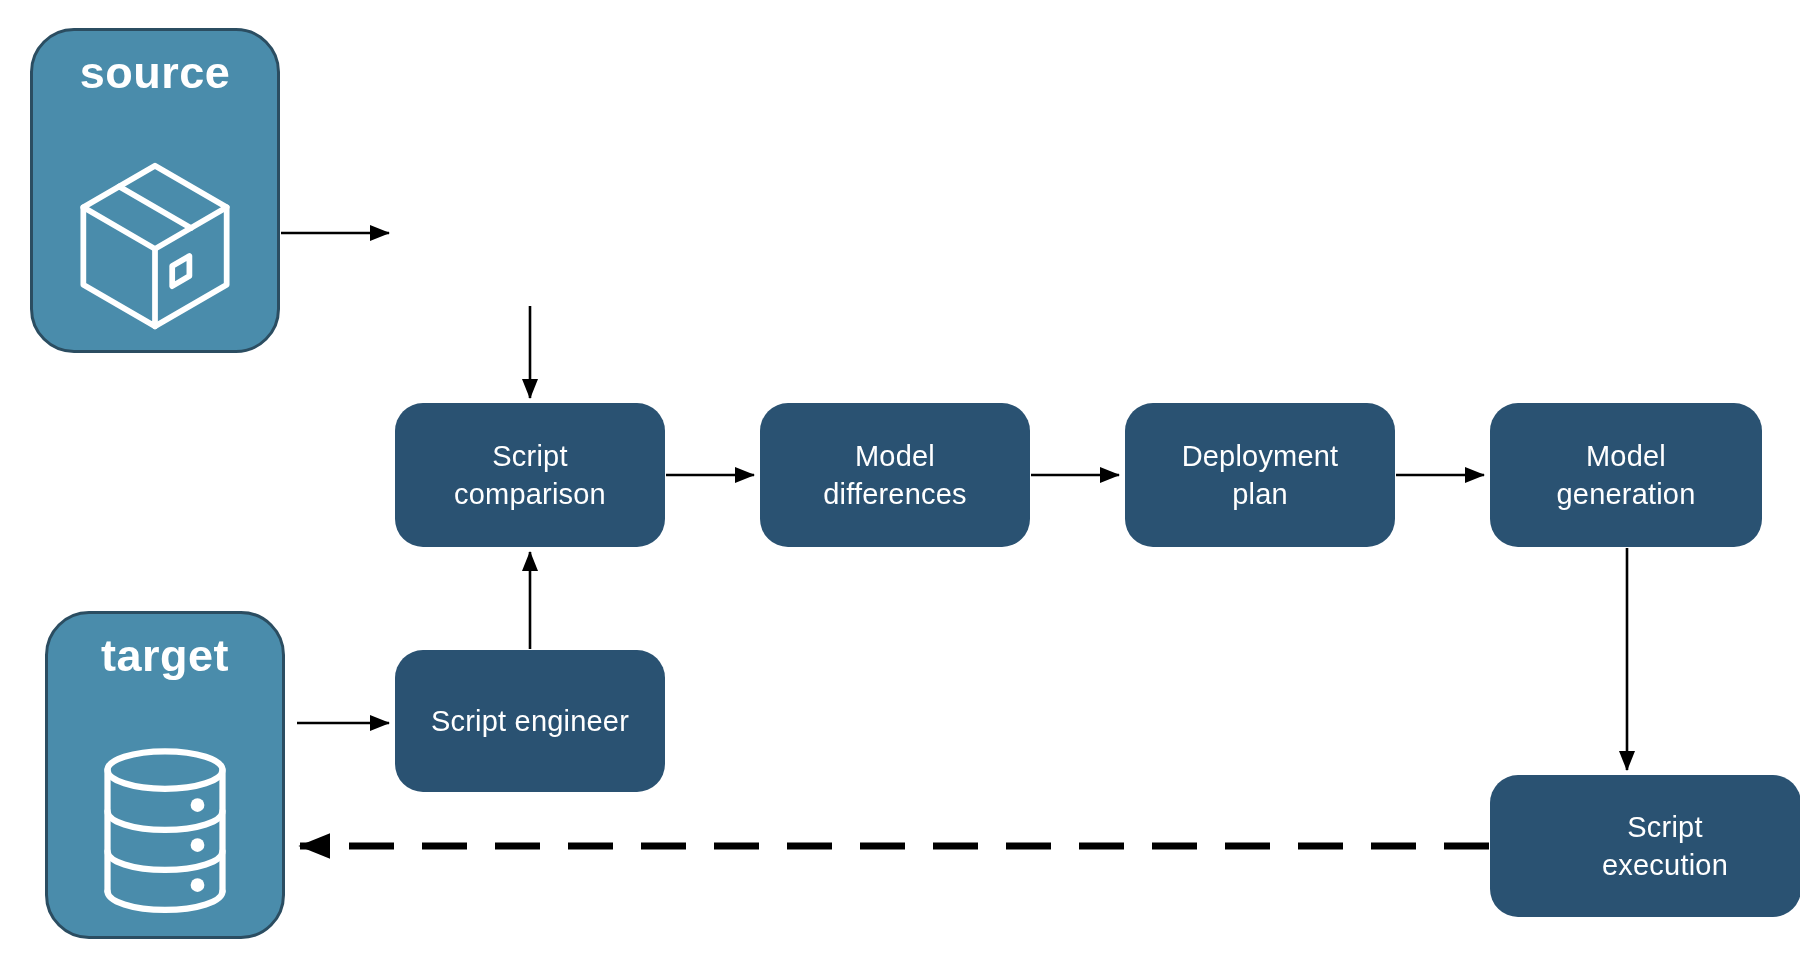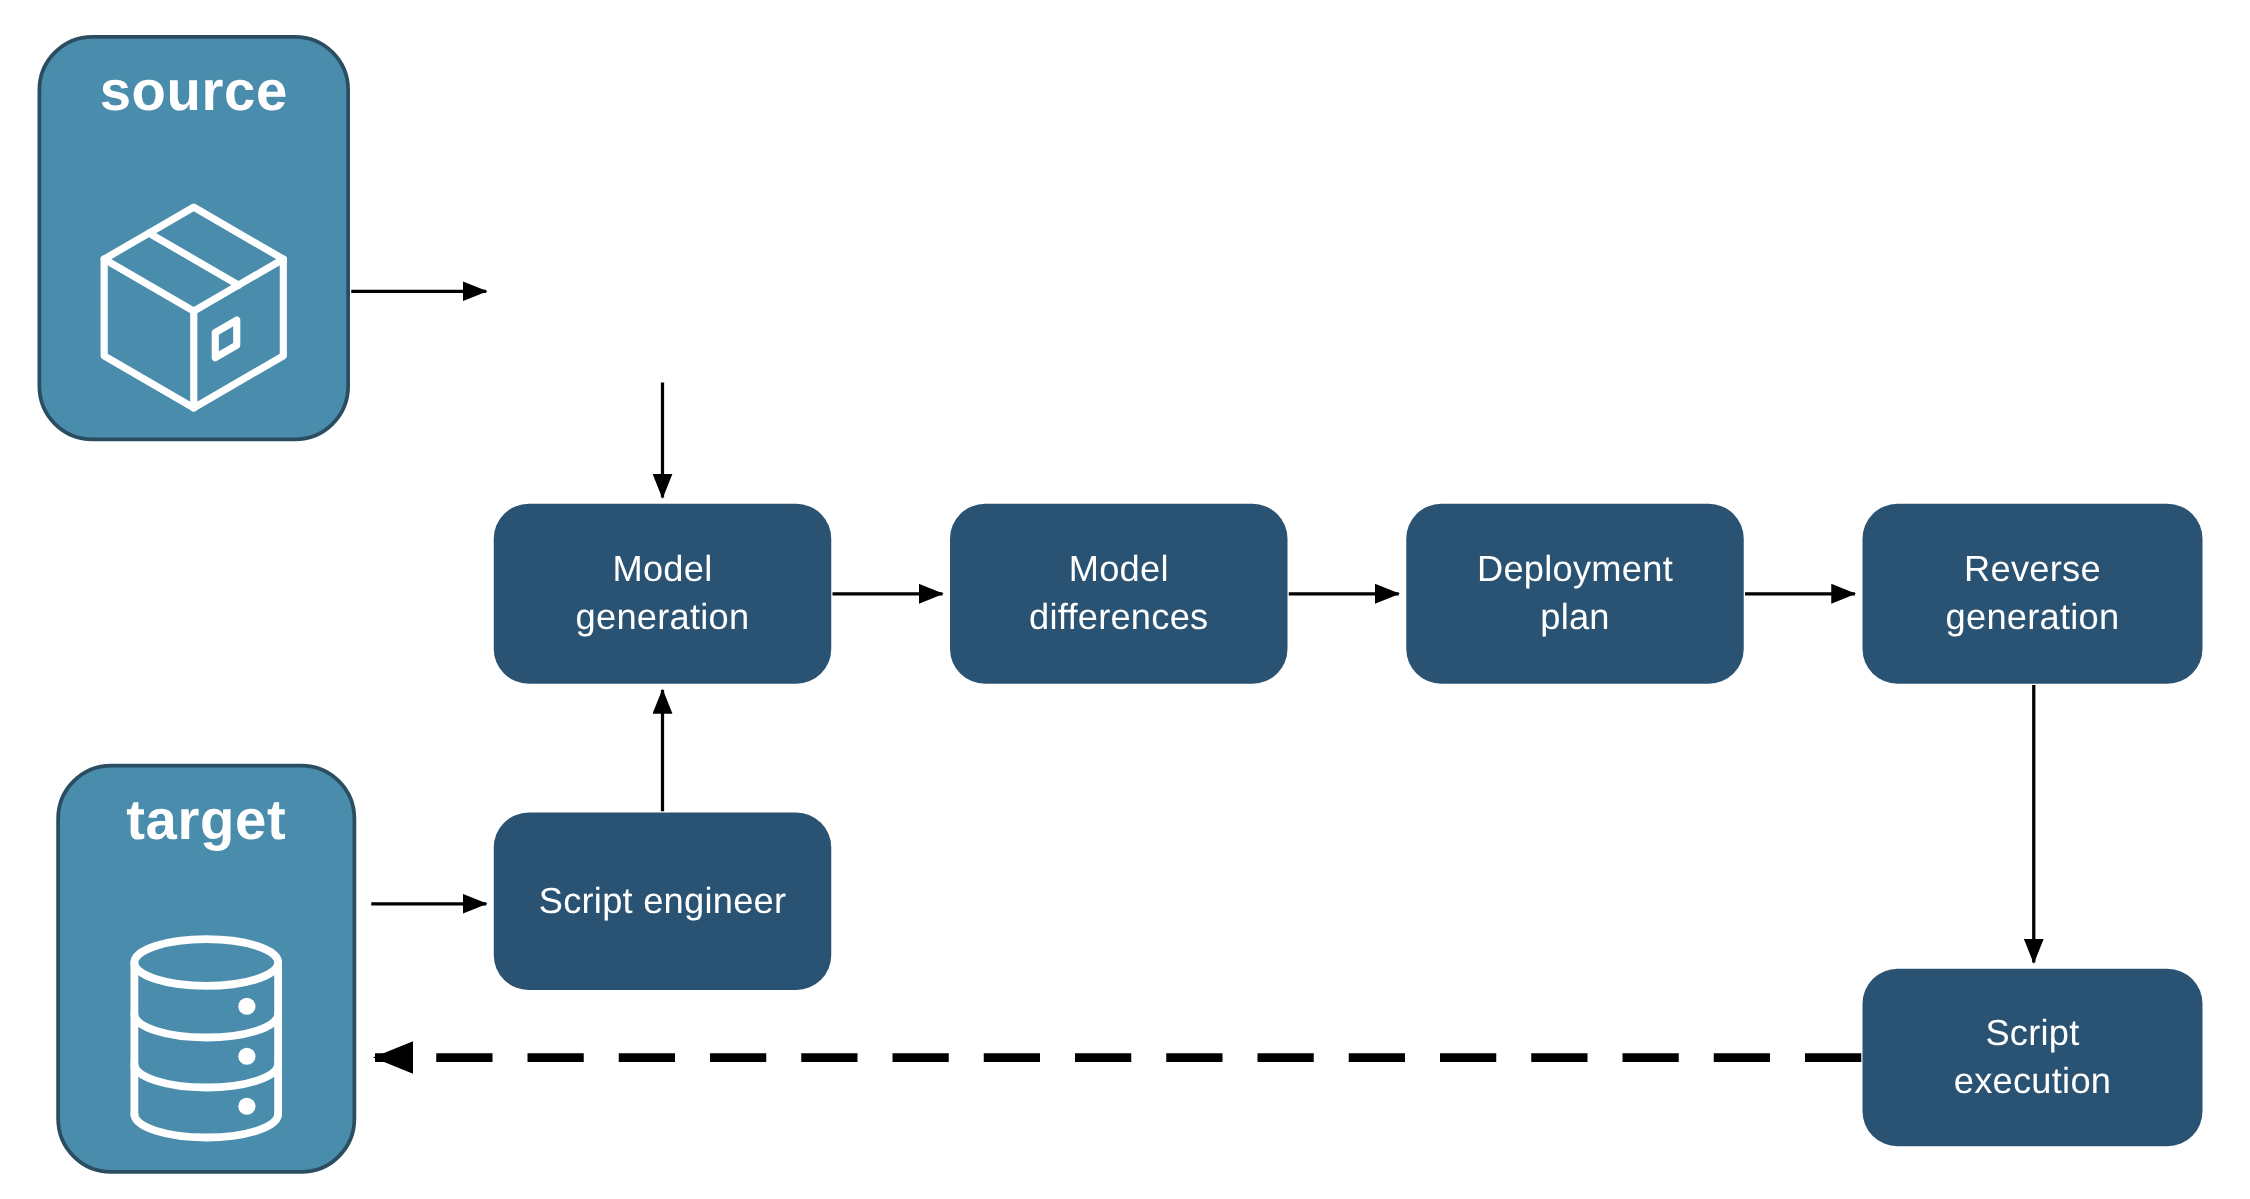--- a/index.html
+++ b/index.html
@@ -120,36 +120,36 @@
         <path d="M14 87 A46 15 0 0 0 106 87"></path>
         <circle cx="86" cy="50" r="5.5" fill="#ffffff" stroke="none"></circle>
         <circle cx="86" cy="82" r="5.5" fill="#ffffff" stroke="none"></circle>
         <circle cx="86" cy="114" r="5.5" fill="#ffffff" stroke="none"></circle>
       </svg>
     </div>
   </div>
 
 
   <div class="node" style="left:395px; top:403px; width:270px; height:144px;">
-    <span class="label">Model generation</span>
+    <span class="label">Script comparison</span>
   </div>
 
   <div class="node" style="left:1125px; top:403px; width:270px; height:144px;">
     <span class="label">Deployment plan</span>
   </div>
 
   <div class="node" style="left:760px; top:403px; width:270px; height:144px;">
     <span class="label">Model differences</span>
   </div>
 
   <div class="node" style="left:1490px; top:403px; width:272px; height:144px;">
-    <span class="label">Reverse generation</span>
+    <span class="label">Model generation</span>
   </div>
 
   <div class="node" style="left:395px; top:650px; width:270px; height:142px;">
     <span class="label">Script engineer</span>
   </div>
 
-  <div class="node" style="left:1490px; top:775px; width:272px; height:142px;">
+  <div class="node" style="left:1490px; top:775px; width:272px; height:142px;padding-left:39px;">
     <span class="label">Script execution</span>
   </div>
 
 </div>
 
 </body></html>

